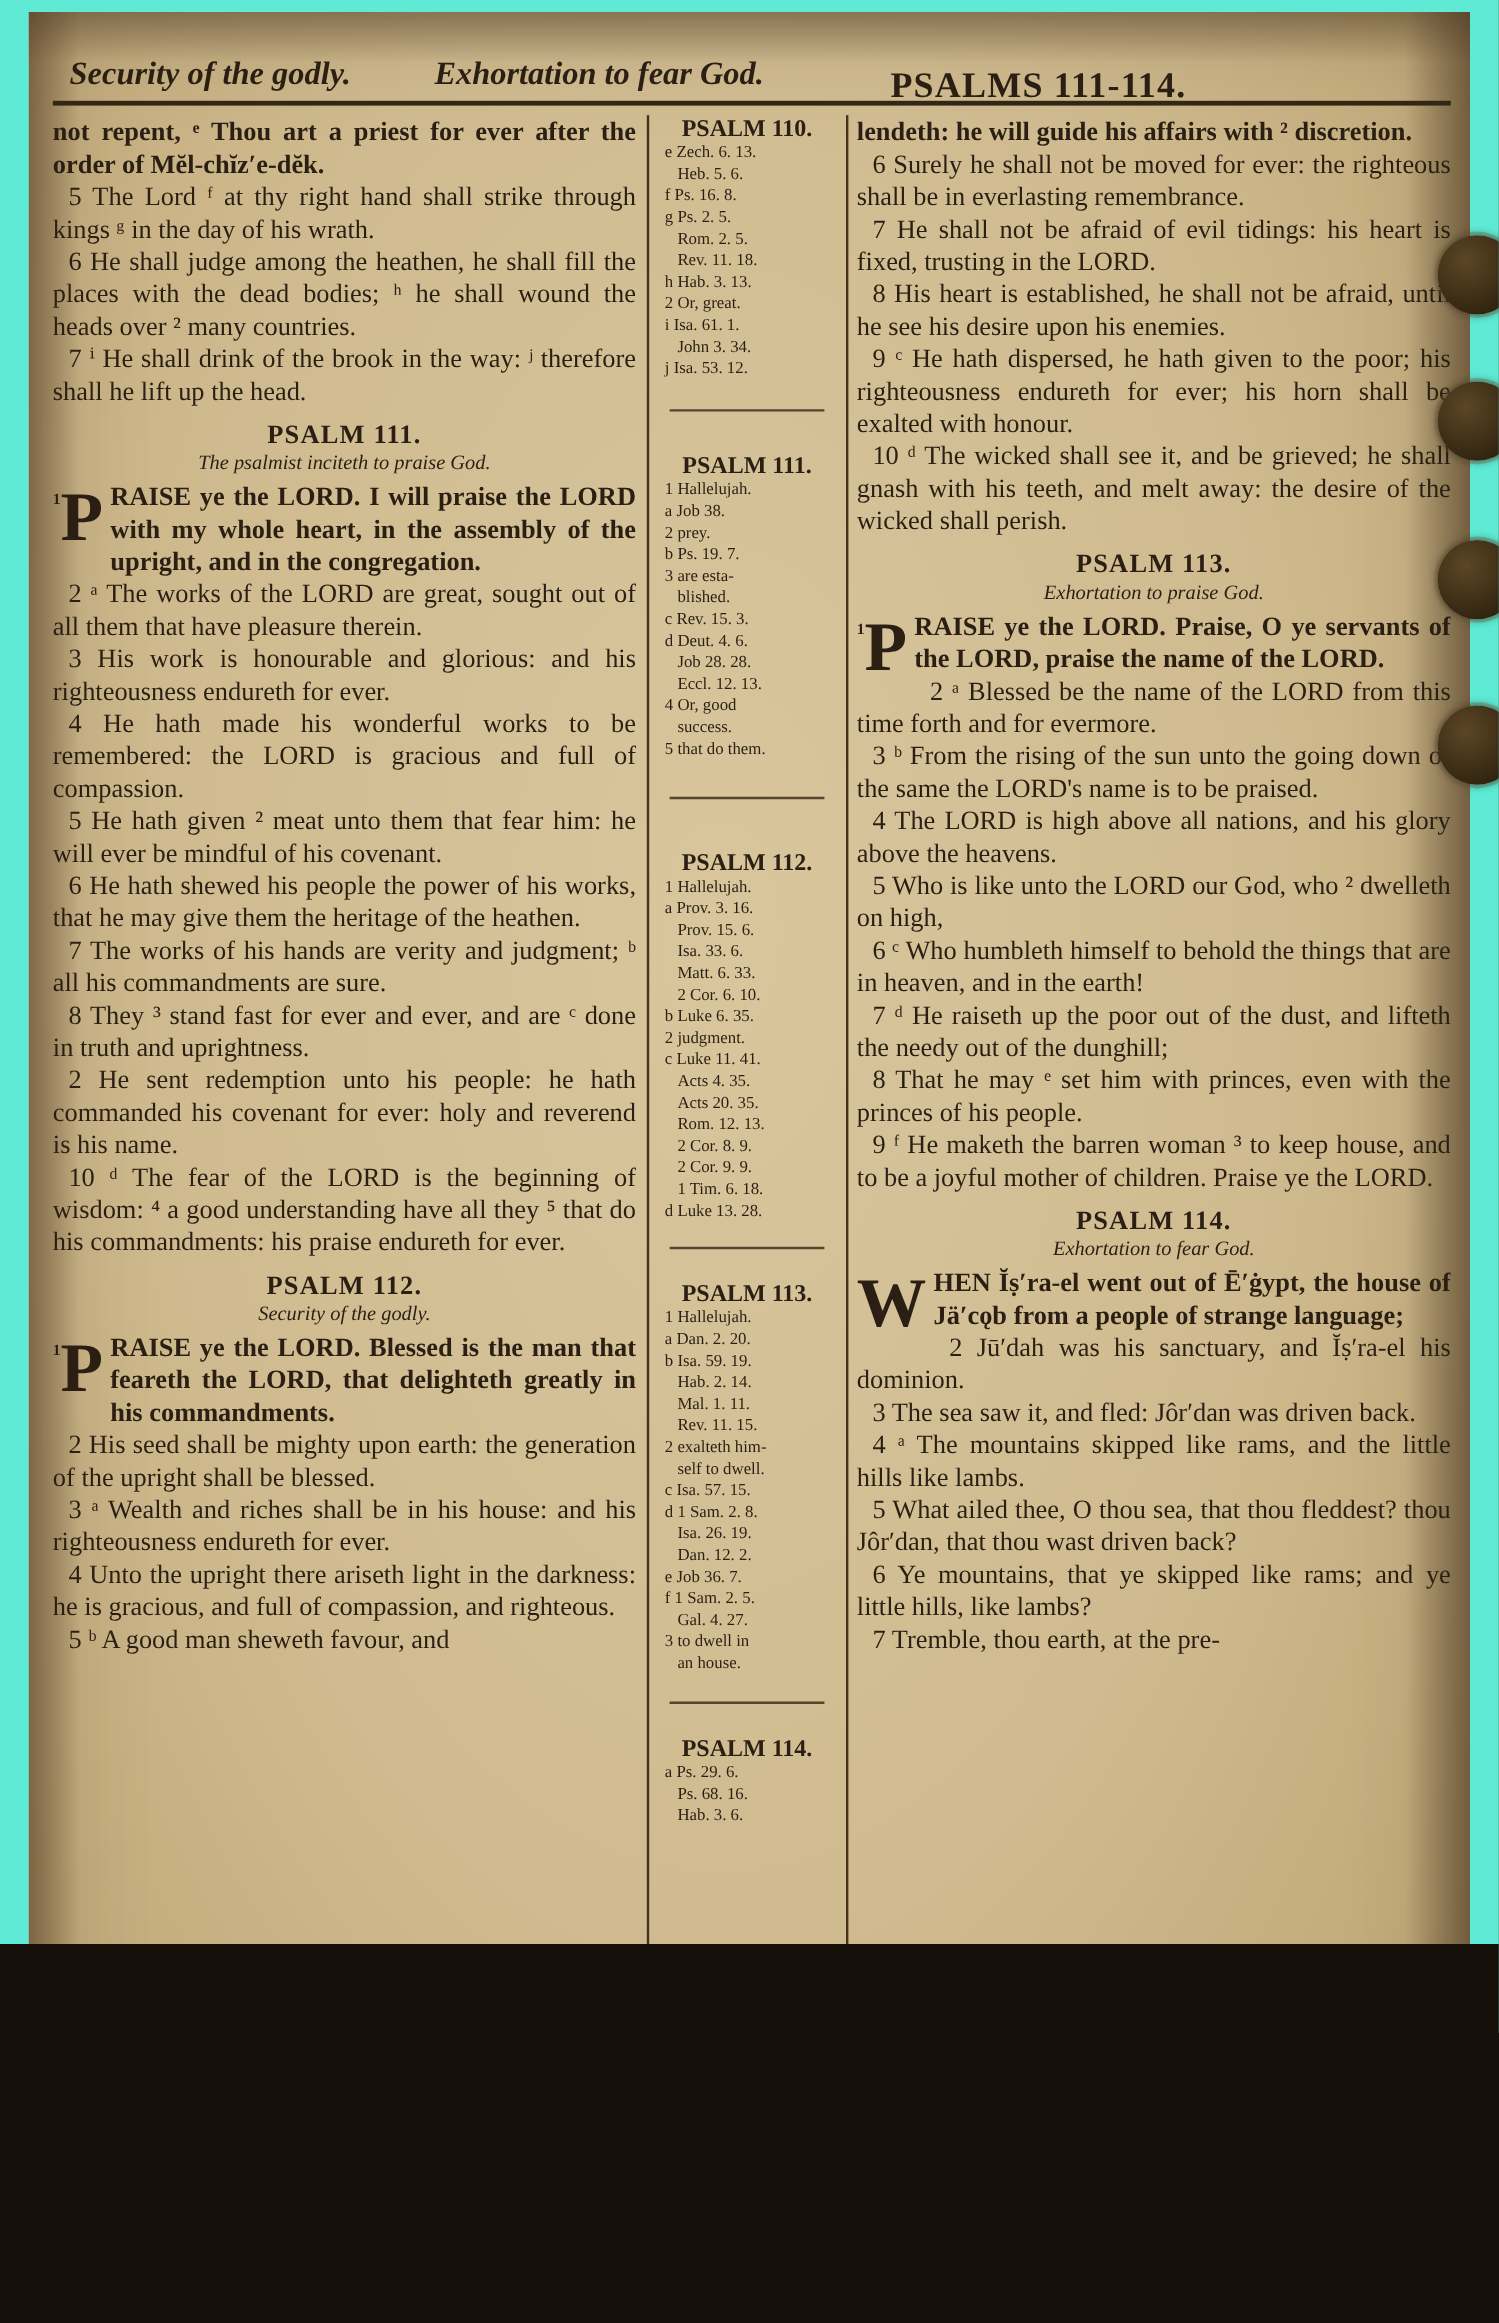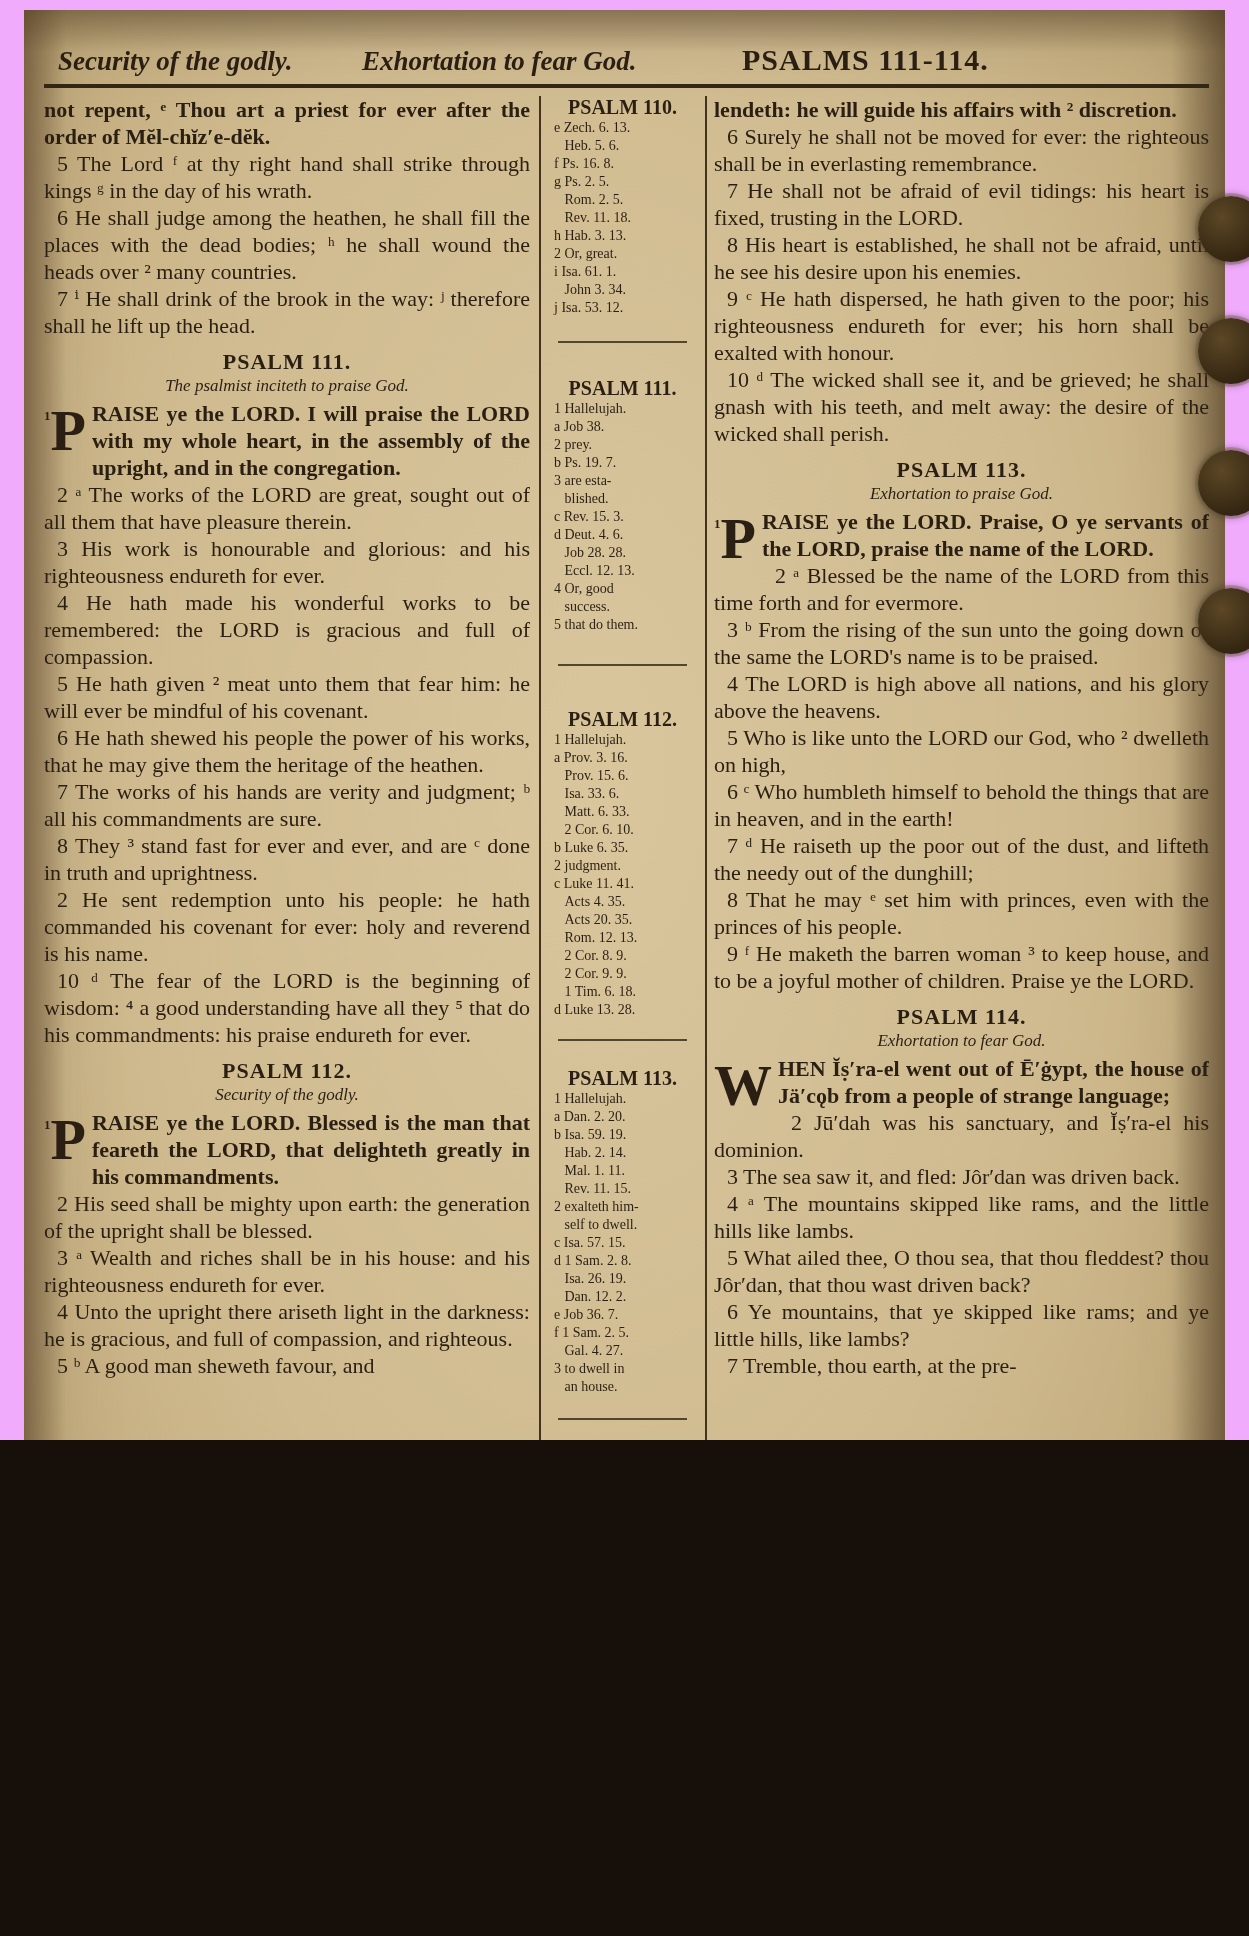--- a/index.html
+++ b/index.html
@@ -3,38 +3,38 @@
 <meta charset="utf-8">
 <style>
   * { box-sizing: border-box; }
   html,body { margin:0; padding:0; }
   body {
     width:1249px; height:1936px;
     background:#17100a;
     font-family:"Liberation Serif","DejaVu Serif",serif;
   }
   .photo {
-    position:relative; width:1249px; height:1440px; overflow:hidden;
-    background:#f0abfc;
+    position:relative; width:1249px; height:1620px; overflow:hidden;
+    background:#5eead4;
   }
   .page {
     position:absolute; left:24px; top:10px; width:1201px; height:1914px;
     padding:28px 16px 0 20px;
     color:#2a1f12;
     background:
       linear-gradient(90deg, rgba(88,64,38,.55) 0%, rgba(88,64,38,0) 3.5%, rgba(88,64,38,0) 95.5%, rgba(66,48,28,.55) 100%),
       linear-gradient(180deg, rgba(80,60,36,.45) 0%, rgba(80,60,36,0) 2.2%, rgba(80,60,36,0) 96.5%, rgba(58,42,24,.6) 100%),
       radial-gradient(ellipse at 48% 40%, #d9c69d 0%, #d0bb90 52%, #bfa878 86%, #a78d5f 100%);
     box-shadow: inset 0 0 90px rgba(70,50,25,.35);
   }
   
   .pagehead { position:relative; height:50px; border-bottom:4px solid #322614; }
   .h-left   { position:absolute; left:14px;  top:8px; font-style:italic; font-weight:bold; font-size:27px; }
   .h-center { position:absolute; left:318px; top:8px; font-style:italic; font-weight:bold; font-size:27px; }
-  .h-right  { position:absolute; left:698px; top:5px; font-weight:bold; font-size:30px; letter-spacing:1px; }
+  .h-right  { position:absolute; left:698px; top:17px; font-weight:bold; font-size:30px; letter-spacing:1px; }
   
   .cols { display:flex; height:1790px; overflow:hidden; padding-top:8px; }
   .body-col { font-size:22px; line-height:27px; text-align:justify; }
   .col-left  { width:486px; overflow:hidden; }
   .col-right { flex:1; overflow:hidden; }
   .vrule { width:2px; background:#43321c; margin:0 7px 0 9px; }
   .body-col p { margin:0; text-indent:13px; }
   .body-col p.cont, .body-col p.first { text-indent:0;font-weight:bold; }
   .psalm-title { margin:9px 0 0; text-align:center; font-weight:bold; font-size:22px; letter-spacing:1px; }
   .psalm-sub   { text-align:center; font-style:italic; font-size:17px; line-height:20px; margin:1px 0 4px; }

